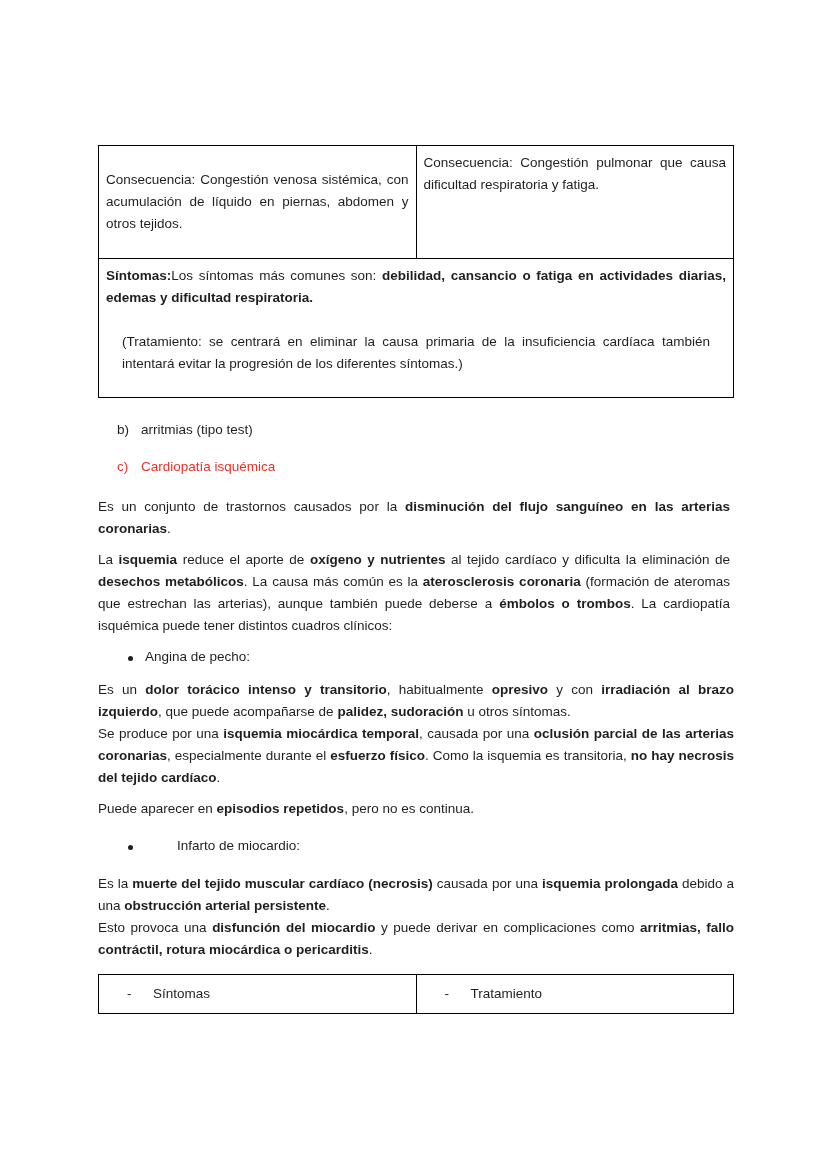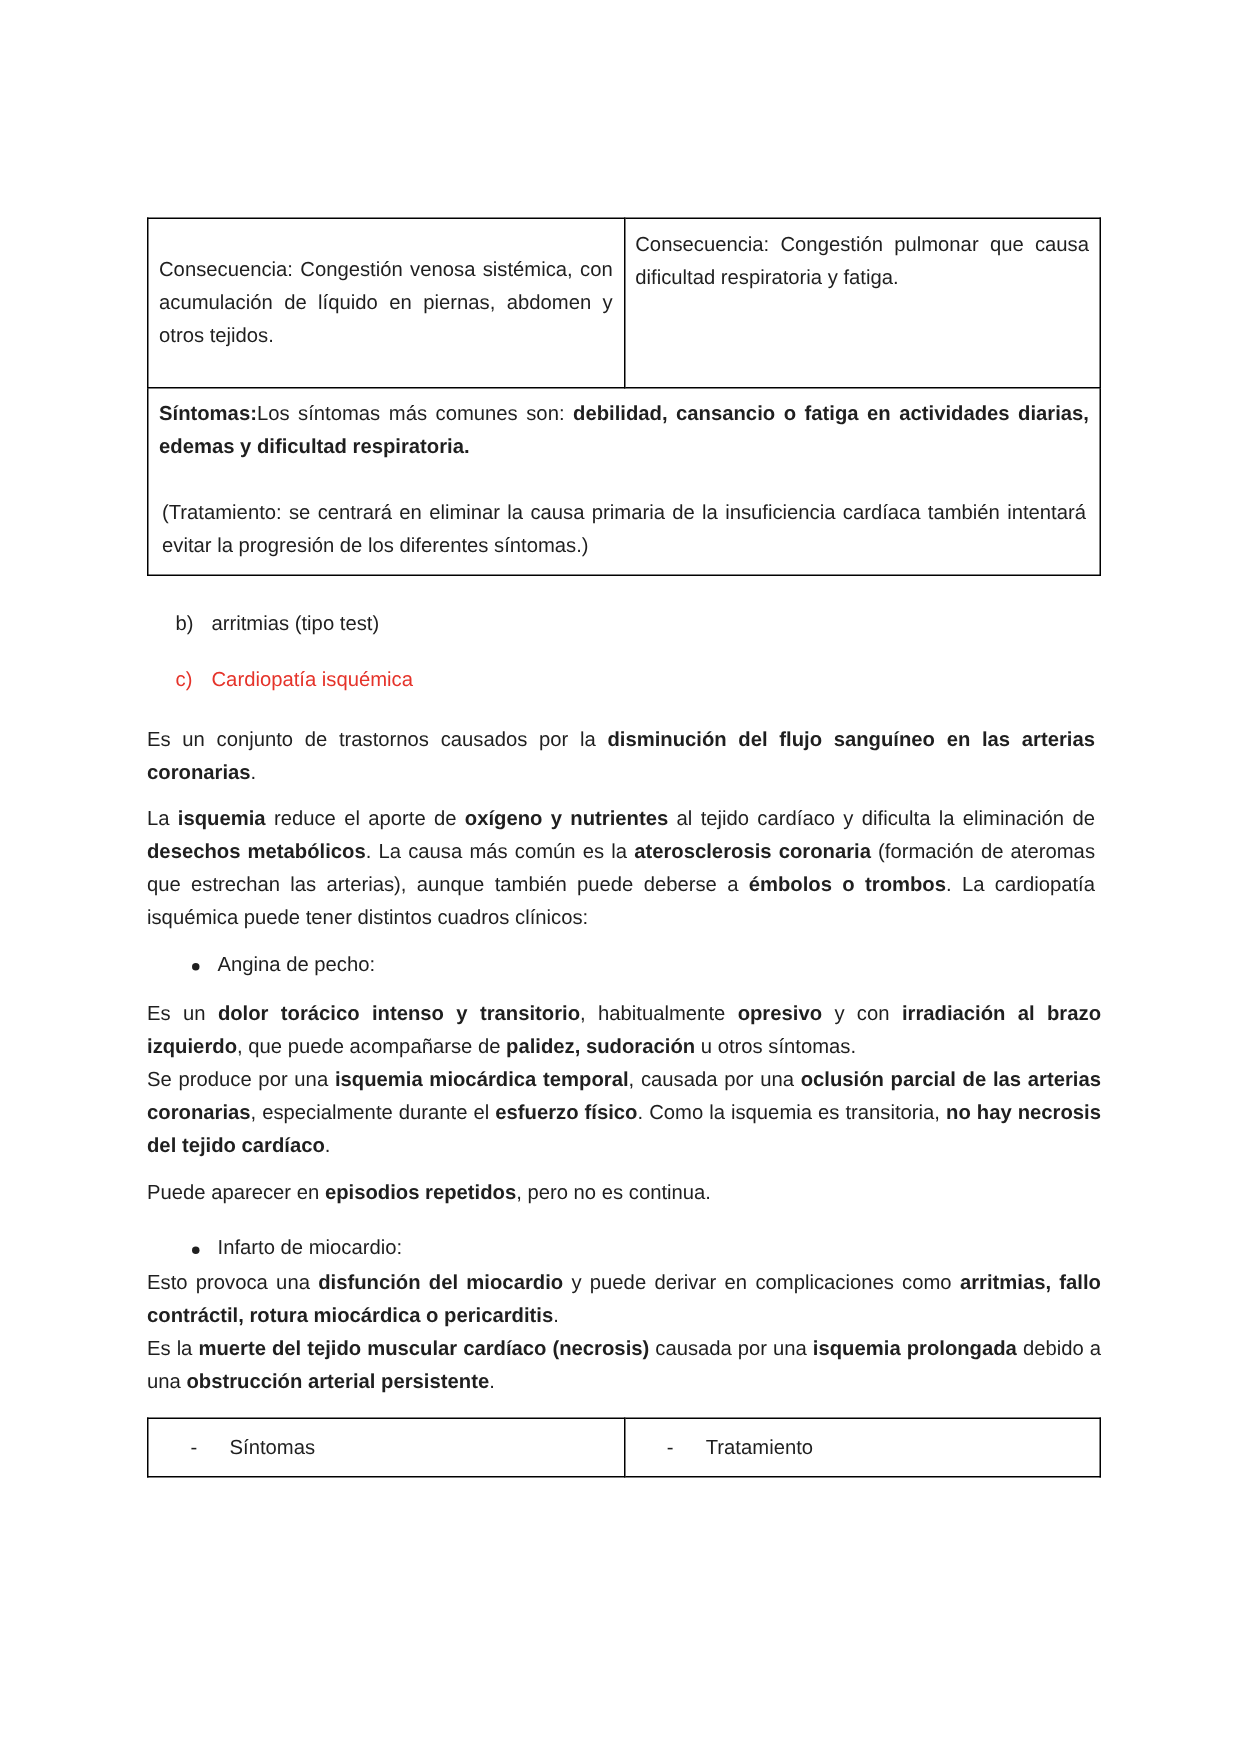--- a/index.html
+++ b/index.html
@@ -15,37 +15,37 @@
   td{
     border:1.5px solid #000;box-sizing:border-box;
     padding:6px 7px;text-align:justify;vertical-align:top;
   }
   .t1{margin-bottom:21px;}
   .t1 .row1 td{height:113px;}
   .t1 .cell-left{vertical-align:middle;width:50%;}
   .t1 .cell-right{vertical-align:top;width:50%;}
   .t1 .row2 td{height:110px;}
   .t1 .clinic-p1{margin:0 0 22px 0;}
-  .t1 .clinic-p2{margin:2px;}
+  .t1 .clinic-p2{margin:16px;}
 
   .para{margin:0 4px 9px 0;text-align:justify;}
   .para.tight{margin:0;}
   .group{margin:0 0 9px 0;}
 
   .li{display:flex;align-items:baseline;margin:0;}
   .li-letter{padding-left:19px;}
   .li-letter .marker{flex:0 0 24px;}
   .li-bullet{padding-left:30px;}
   .dot{flex:0 0 17px;display:flex;align-items:center;}
   .dot::before{content:"";width:5px;height:5px;border-radius:50%;background:#1f1f1f;display:block;}
   .mb-after-table{margin-bottom:15px;}
   .mb-c{margin-bottom:18px;}
   .mb-bullet1{margin-bottom:11px;}
   .mb-p4{margin-bottom:15px;}
-  .mb-bullet2{margin-bottom:1px;}
+  .mb-bullet2{margin-bottom:16px;gap:32px;}
   .mb-p5{margin-bottom:13px;}
 
   .t2 td{height:39px;vertical-align:middle;padding:6px 7px;}
   .t2 .cellflex{display:flex;align-items:baseline;}
   .t2 .marker{flex:0 0 26px;padding-left:21px;box-sizing:content-box;}
 </style>
 </head>
 <body style="color: rgb(31, 31, 31); background: rgb(255, 255, 255);">
 
 <div class="content">
@@ -92,22 +92,22 @@
   <div class="group mb-p4">
     <p class="para tight"><span>Puede aparecer en </span><span style="font-weight: bold;">episodios repetidos</span><span>, pero no es continua.</span></p>
   </div>
 
   <div class="li li-bullet mb-bullet2">
     <span class="dot"></span>
     <span>Infarto de miocardio:</span>
   </div>
 
   <div class="group mb-p5">
+    <p class="para tight"><span>Es la </span><span style="font-weight: bold;">muerte del tejido muscular cardíaco (necrosis)</span><span> causada por una </span><span style="font-weight: bold;">isquemia prolongada</span><span> debido a una </span><span style="font-weight: bold;">obstrucción arterial persistente</span><span>.</span></p>
     <p class="para tight"><span>Esto provoca una </span><span style="font-weight: bold;">disfunción del miocardio</span><span> y puede derivar en complicaciones como </span><span style="font-weight: bold;">arritmias, fallo contráctil, rotura miocárdica o pericarditis</span><span>.</span></p>
-    <p class="para tight"><span>Es la </span><span style="font-weight: bold;">muerte del tejido muscular cardíaco (necrosis)</span><span> causada por una </span><span style="font-weight: bold;">isquemia prolongada</span><span> debido a una </span><span style="font-weight: bold;">obstrucción arterial persistente</span><span>.</span></p>
   </div>
 
   <table class="t2">
     <tbody>
         <tr>
       <td>
         <div class="cellflex">
           <span class="marker">-</span>
           <span>Síntomas</span>
         </div>

